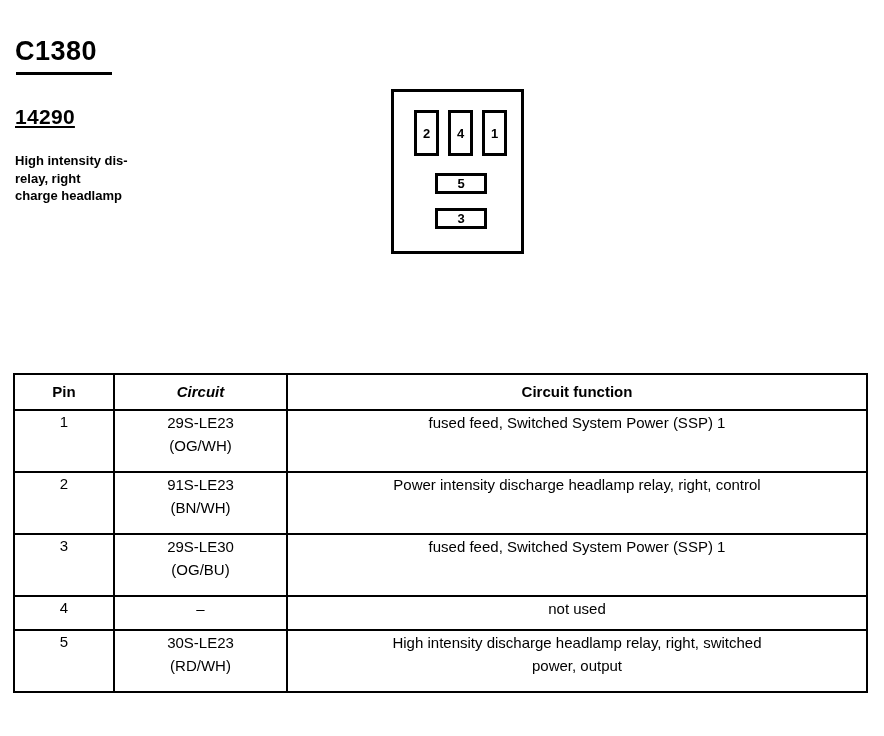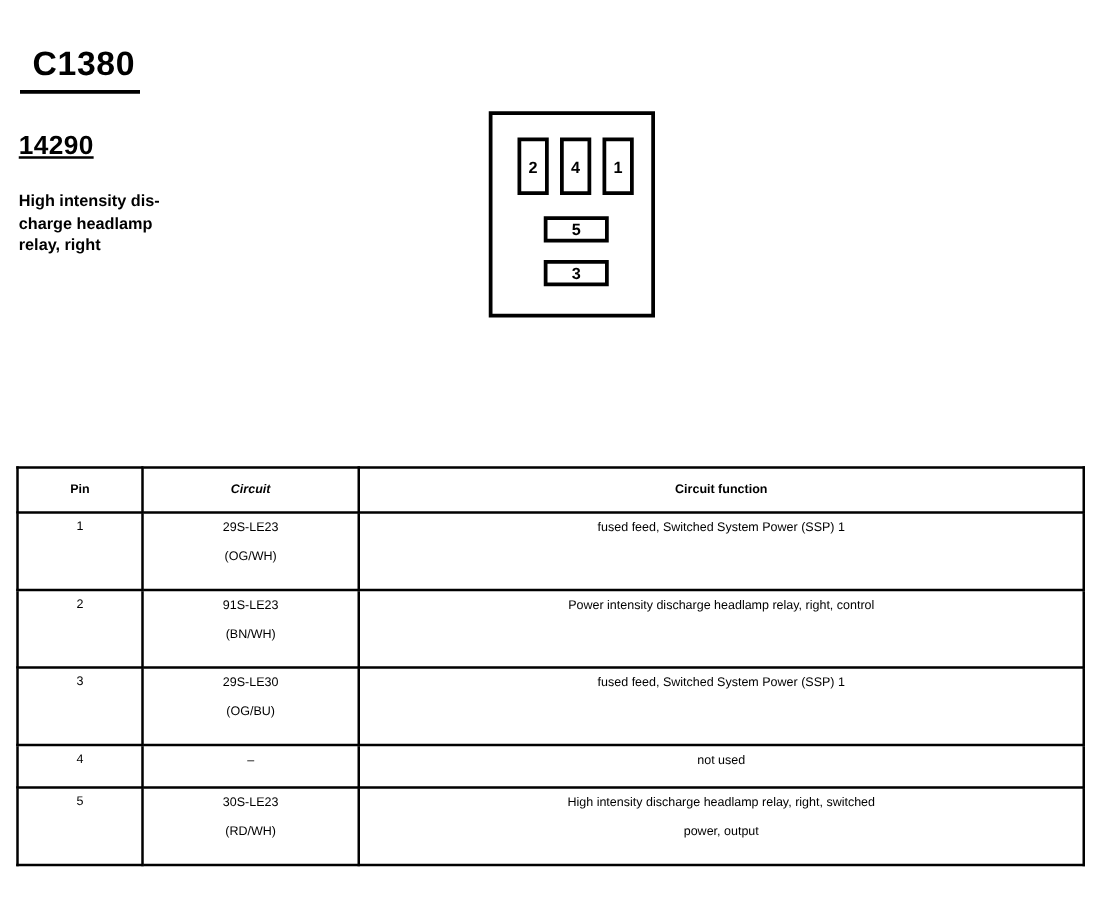--- a/index.html
+++ b/index.html
@@ -13,21 +13,21 @@
     height: 736px;
     position: relative;
     font-family: "Liberation Sans", sans-serif;
     color: #000000;
     overflow: hidden;
   }
 
   
   #connector-id {
     position: absolute;
-    left: 26px;
+    left: 15px;
     top: 38px;
     font-size: 27px;
     font-weight: bold;
     letter-spacing: 0.5px;
     line-height: 1;
   }
   #connector-id-rule {
     position: absolute;
     left: 16px;
     top: 72px;
@@ -88,21 +88,21 @@
   .pin-slot.h2 { top: 116px; }
 
   
   #pin-table {
     position: absolute;
     left: 13px;
     top: 373px;
     width: 855px;
     border-collapse: collapse;
     table-layout: fixed;
-    font-size: 10px;
+    font-size: 15px;
   }
   #pin-table th, #pin-table td {
     border: 2px solid #000;
     vertical-align: top;
     padding: 0;
   }
   #pin-table th {
     font-weight: bold;
     text-align: center;
     height: 34px;
@@ -139,22 +139,22 @@
 <body>
 
 <div id="connector-id">C1380</div>
 
 <div id="connector-id-rule"></div>
 
 <div id="part-number">14290</div>
 
 <div id="component-description">
   <div>High intensity dis-</div>
+  <div>relay, right</div>
   <div>charge headlamp</div>
-  <div>relay, right</div>
 </div>
 
 <div id="connector-diagram">
 
   <div class="pin-slot vertical v1">2</div>
   <div class="pin-slot vertical v2">4</div>
   <div class="pin-slot vertical v3">1</div>
 
   <div class="pin-slot horizontal h1">5</div>
   <div class="pin-slot horizontal h2">3</div>

